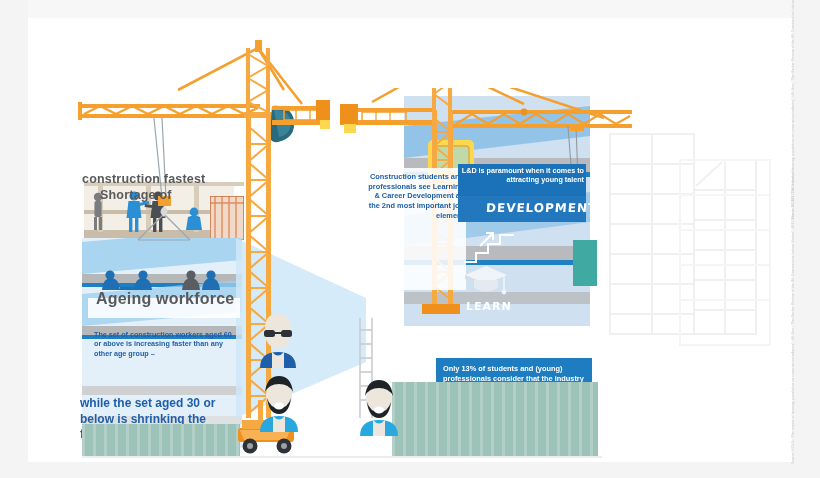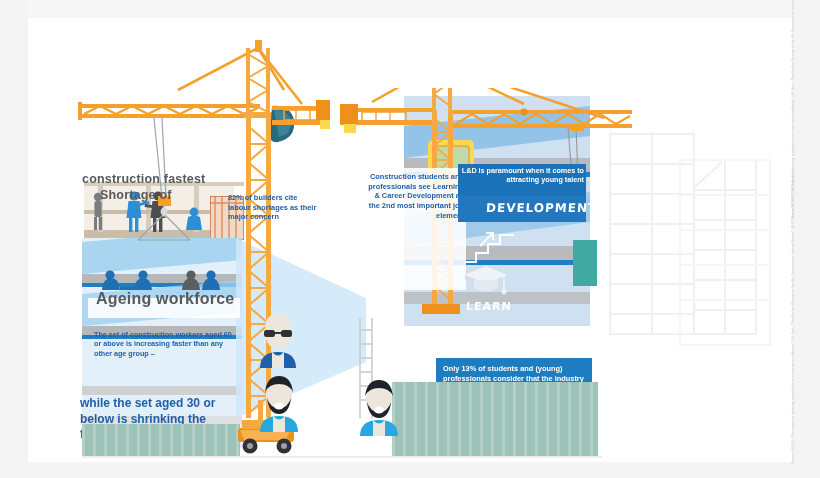--- a/index.html
+++ b/index.html
@@ -320,21 +320,20 @@
       <line x1="4" y1="40" x2="16" y2="40"></line>
         <line x1="4" y1="54" x2="16" y2="54"></line>
       <line x1="4" y1="68" x2="16" y2="68"></line>
         <line x1="4" y1="82" x2="16" y2="82"></line>
     </g>
   </svg>
 
   <div class="abs hdr" style="left:100px;top:156px;font-size:12.5px;margin-top:32px;">Shortage of</div>
   <div class="abs hdr" style="left:82px;top:172px;font-size:12.5px;">construction fastest</div>
 
-  <div class="abs navytxt" style="left:228px;top:193px;width:92px;font-size:7.4px;">82% of builders cite labour shortages as their major concern</div>
 
   <div class="abs" style="left:88px;top:298px;width:152px;height:20px;background:rgba(255,255,255,.88);"></div>
   <div class="abs hdr" style="left:96px;top:290px;font-size:16px;">Ageing workforce</div>
 
   <div class="abs navytxt" style="left:94px;top:330px;width:146px;font-size:7.2px;">The set of construction workers aged 60 or above is increasing faster than any other age group –</div>
   <div class="abs navytxt" style="left:80px;top:396px;width:162px;font-size:12px;">while the set aged 30 or below is shrinking the fastest</div>
 
   <div class="abs panel-white" style="left:360px;top:168px;width:106px;height:122px;"></div>
   <div class="abs navytxt" style="left:362px;top:172px;width:102px;font-size:7.4px;text-align:right;">Construction students and professionals see Learning &amp; Career Development as the 2nd most important job element</div>
 

